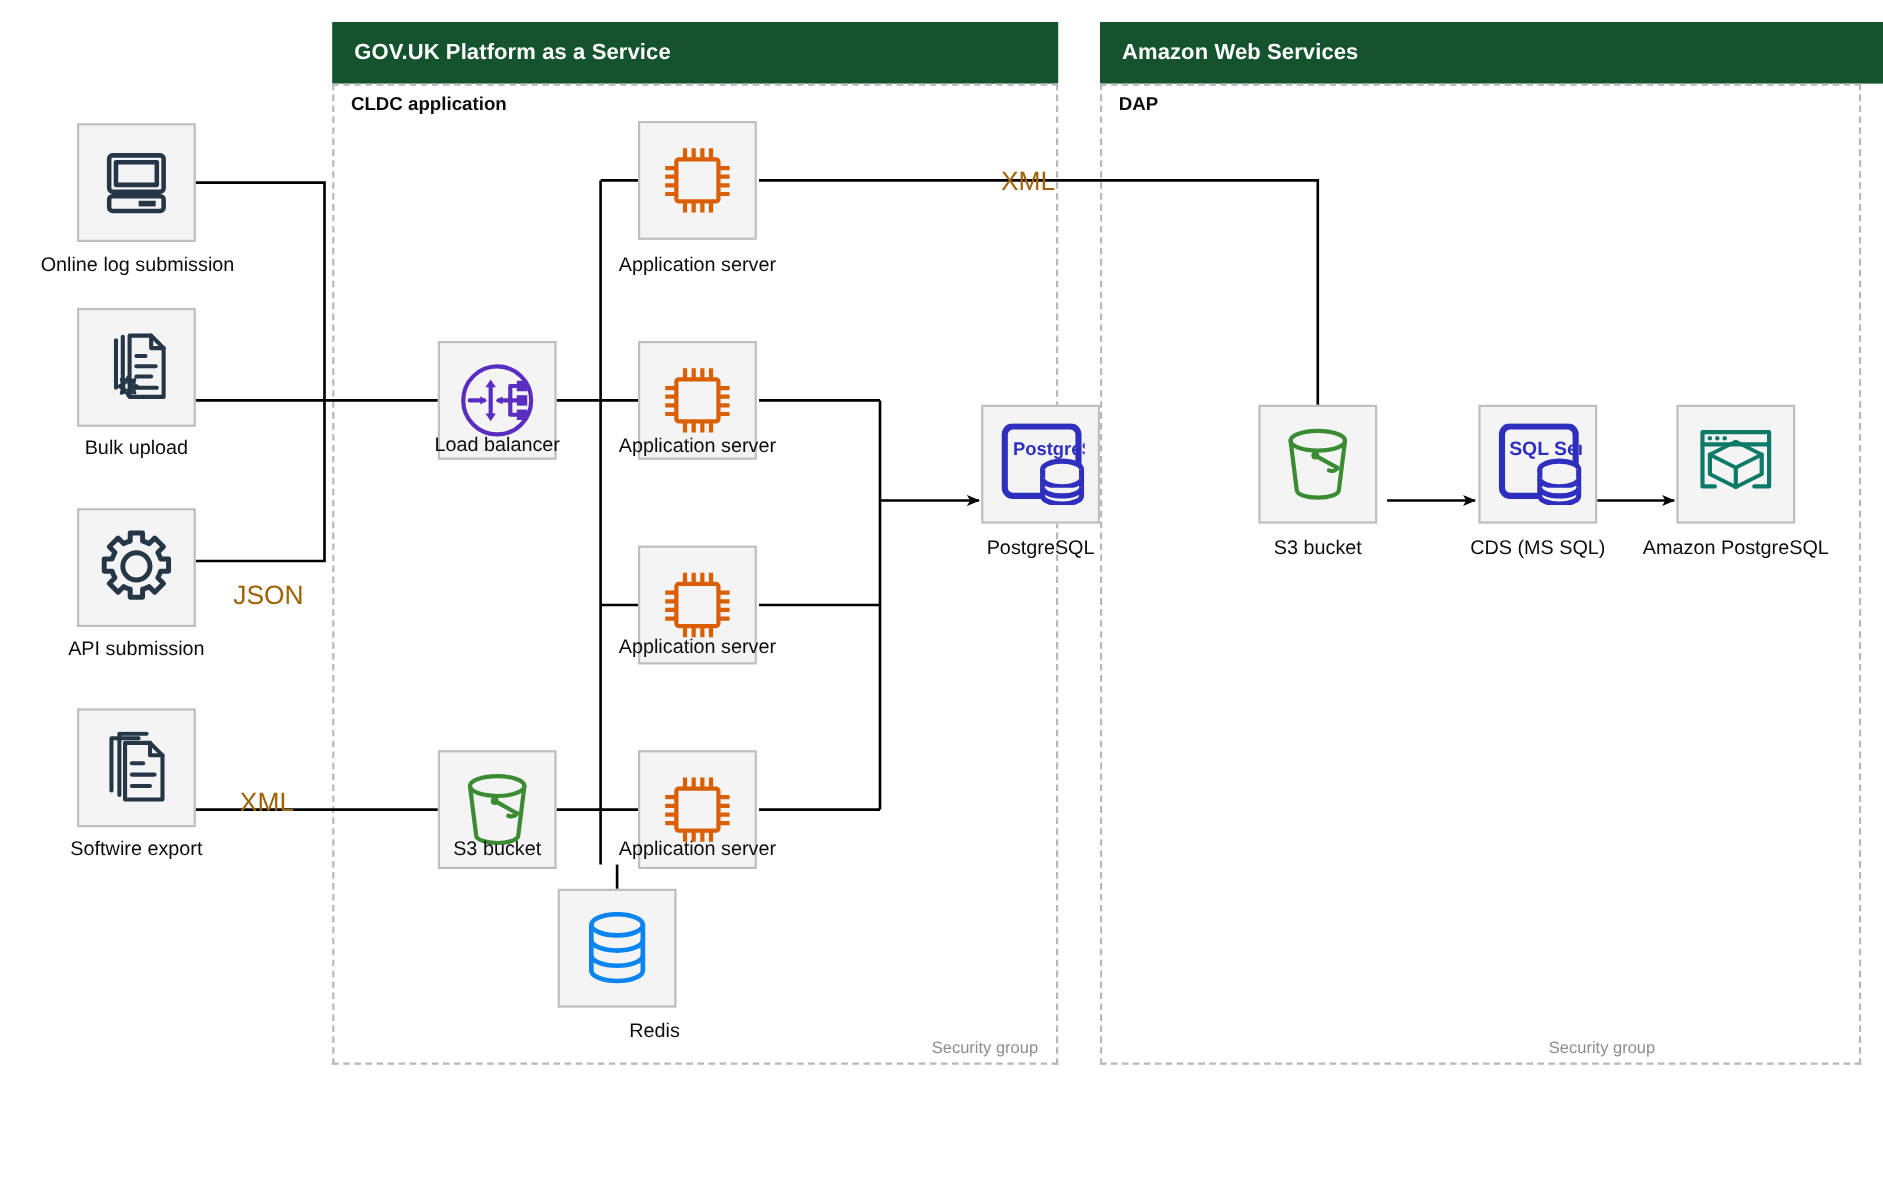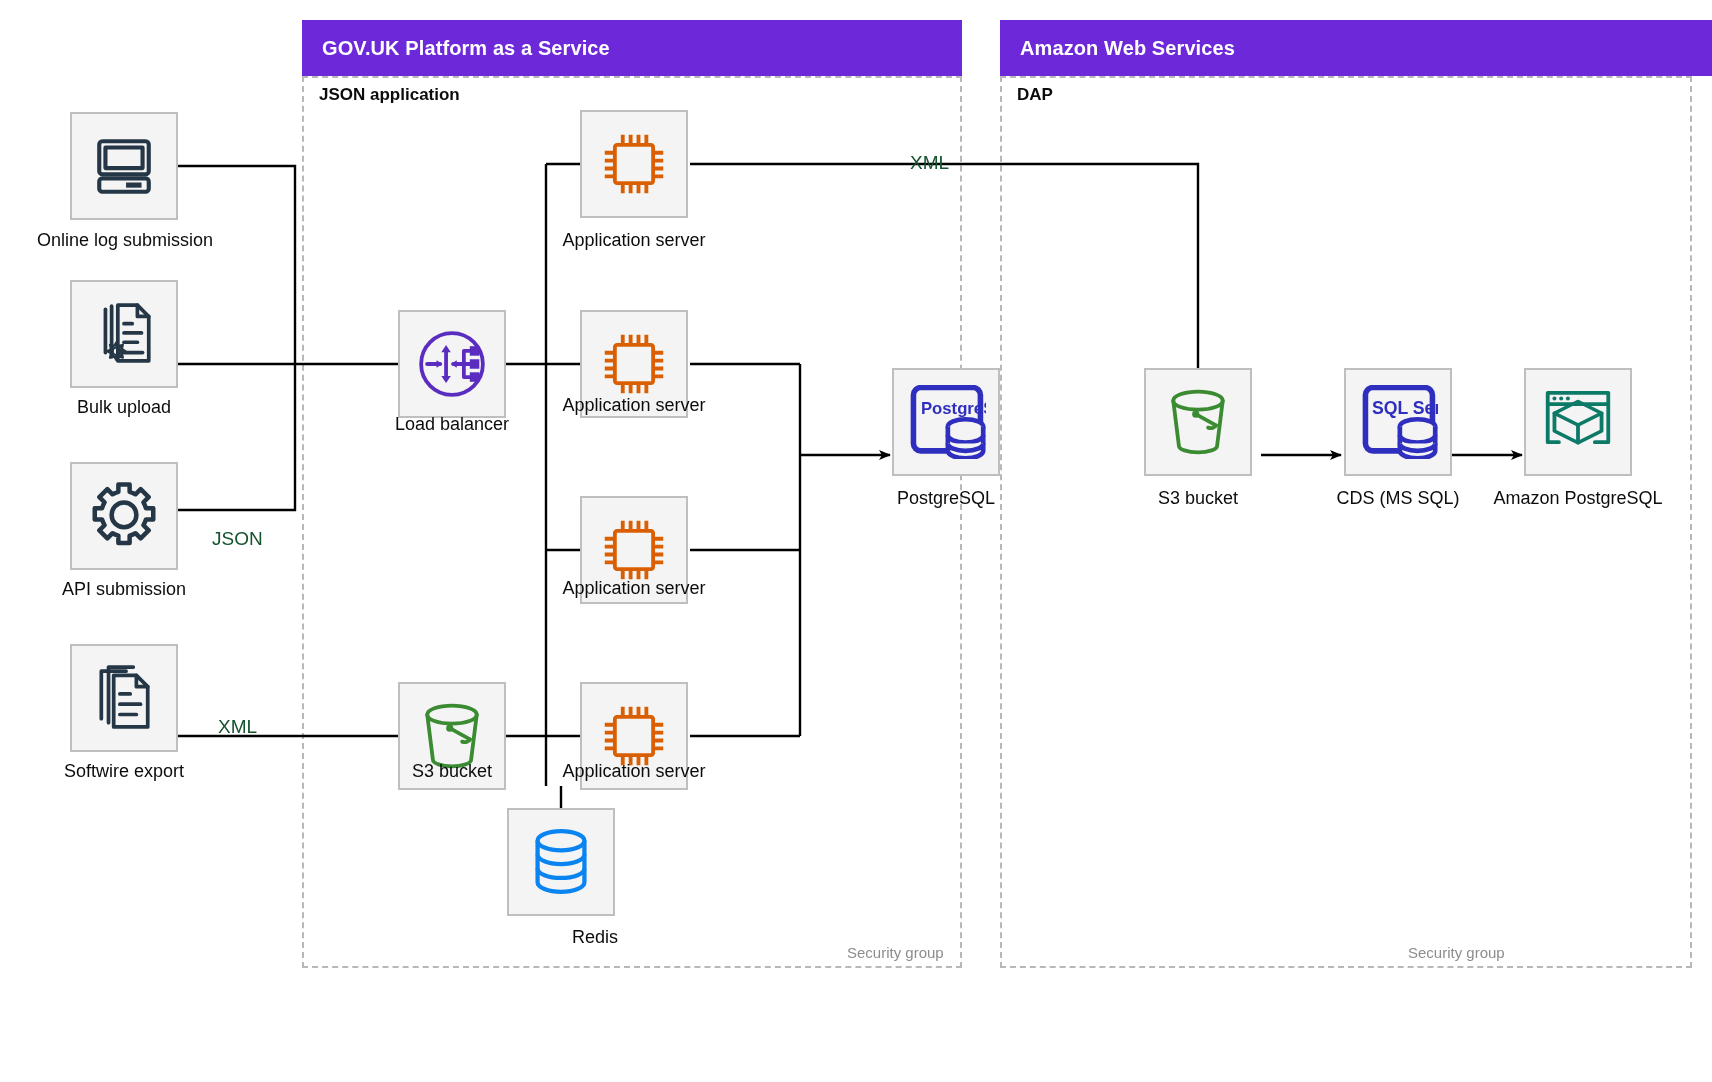--- a/index.html
+++ b/index.html
@@ -1,58 +1,58 @@
 <!DOCTYPE html>
 <html><head>
 <meta charset="utf-8">
 <style>
   html,body{margin:0;padding:0;background:#ffffff;}
   body{width:1712px;height:1082px;position:relative;overflow:hidden;
        font-family:"Liberation Sans","DejaVu Sans",sans-serif;color:#111;}
   #canvas{position:absolute;left:0;top:0;width:1712px;height:1082px;}
 
   
-  .group-header{position:absolute;background:#6d28d9;color:#ffffff;
+  .group-header{position:absolute;background:#14532d;color:#ffffff;
       font-weight:bold;font-size:20px;display:flex;align-items:center;
       padding-left:20px;box-sizing:border-box;letter-spacing:.1px;}
 
   
   .security-box{position:absolute;border:2px dashed #b8b8b8;box-sizing:border-box;background:transparent;}
   .security-label{position:absolute;font-size:15px;color:#8d8d8d;}
   .sub-label{position:absolute;font-size:17px;font-weight:bold;color:#0b0c0c;}
 
   
   .node{position:absolute;}
   .node .box{width:100%;height:100%;background:#f4f4f4;border:2px solid #bfbfbf;
       box-sizing:border-box;display:flex;align-items:center;justify-content:center;}
   .node .box svg{display:block;}
   .node-label{position:absolute;left:50%;transform:translateX(-50%);
       white-space:nowrap;font-size:18px;color:#0b0c0c;text-align:center;}
 
   
-  .edge-label{position:absolute;font-size:19px;color:#14532d;white-space:nowrap;}
+  .edge-label{position:absolute;font-size:24px;color:#a16207;white-space:nowrap;}
 
   svg.wires{position:absolute;left:0;top:0;width:1712px;height:1082px;pointer-events:none;}
 </style>
 </head>
 <body>
 
 <div id="canvas">
 
   <div class="group-header" style="left:302px;top:20px;width:660px;height:56px;">
     <span>GOV.UK Platform as a Service</span>
   </div>
   <div class="group-header" style="left:1000px;top:20px;width:720px;height:56px;">
     <span>Amazon Web Services</span>
   </div>
 
   <div class="security-box" style="left:302px;top:76px;width:660px;height:892px;"></div>
   <div class="security-box" style="left:1000px;top:76px;width:692px;height:892px;"></div>
 
-  <div class="sub-label" style="left:319px;top:85px;">JSON application</div>
+  <div class="sub-label" style="left:319px;top:85px;">CLDC application</div>
   <div class="sub-label" style="left:1017px;top:85px;">DAP</div>
 
   <div class="security-label" style="left:847px;top:944px;">Security group</div>
   <div class="security-label" style="left:1408px;top:944px;">Security group</div>
 
   <svg class="wires" viewBox="0 0 1712 1082">
     <defs>
       <marker id="ah" markerWidth="12" markerHeight="10" refX="11" refY="5" orient="auto" markerUnits="userSpaceOnUse">
         <path d="M0,0 L12,5 L0,10 L3,5 Z" fill="#000"></path>
       </marker>
@@ -186,21 +186,21 @@
           <path d="M42 32 V21 H47"></path>
           <path d="M42 32 H47"></path>
           <path d="M42 32 V43 H47"></path>
           <rect x="47" y="17" width="8" height="8" fill="#5a2dc0" stroke="none"></rect>
           <rect x="47" y="28" width="8" height="8" fill="#5a2dc0" stroke="none"></rect>
           <rect x="47" y="39" width="8" height="8" fill="#5a2dc0" stroke="none"></rect>
         </svg>
       </span>
     </div>
   </div>
-  <div class="node-label" style="left:452px;top:394px;margin-top:20px;">Load balancer</div>
+  <div class="node-label" style="left:452px;top:394px;">Load balancer</div>
 
   <div class="node" style="left:580px;top:110px;width:108px;height:108px;">
     <div class="box">
       <span>
         <svg width="72" height="72" viewBox="0 0 64 64" fill="none" stroke="#d95f02" stroke-width="3.4" stroke-linecap="butt">
           <rect x="15" y="15" width="34" height="34" rx="2"></rect>
           <path d="M22 15 V6 M29 15 V6 M36 15 V6 M43 15 V6"></path>
           <path d="M22 49 V58 M29 49 V58 M36 49 V58 M43 49 V58"></path>
           <path d="M15 22 H6 M15 29 H6 M15 36 H6 M15 43 H6"></path>
           <path d="M49 22 H58 M49 29 H58 M49 36 H58 M49 43 H58"></path>

